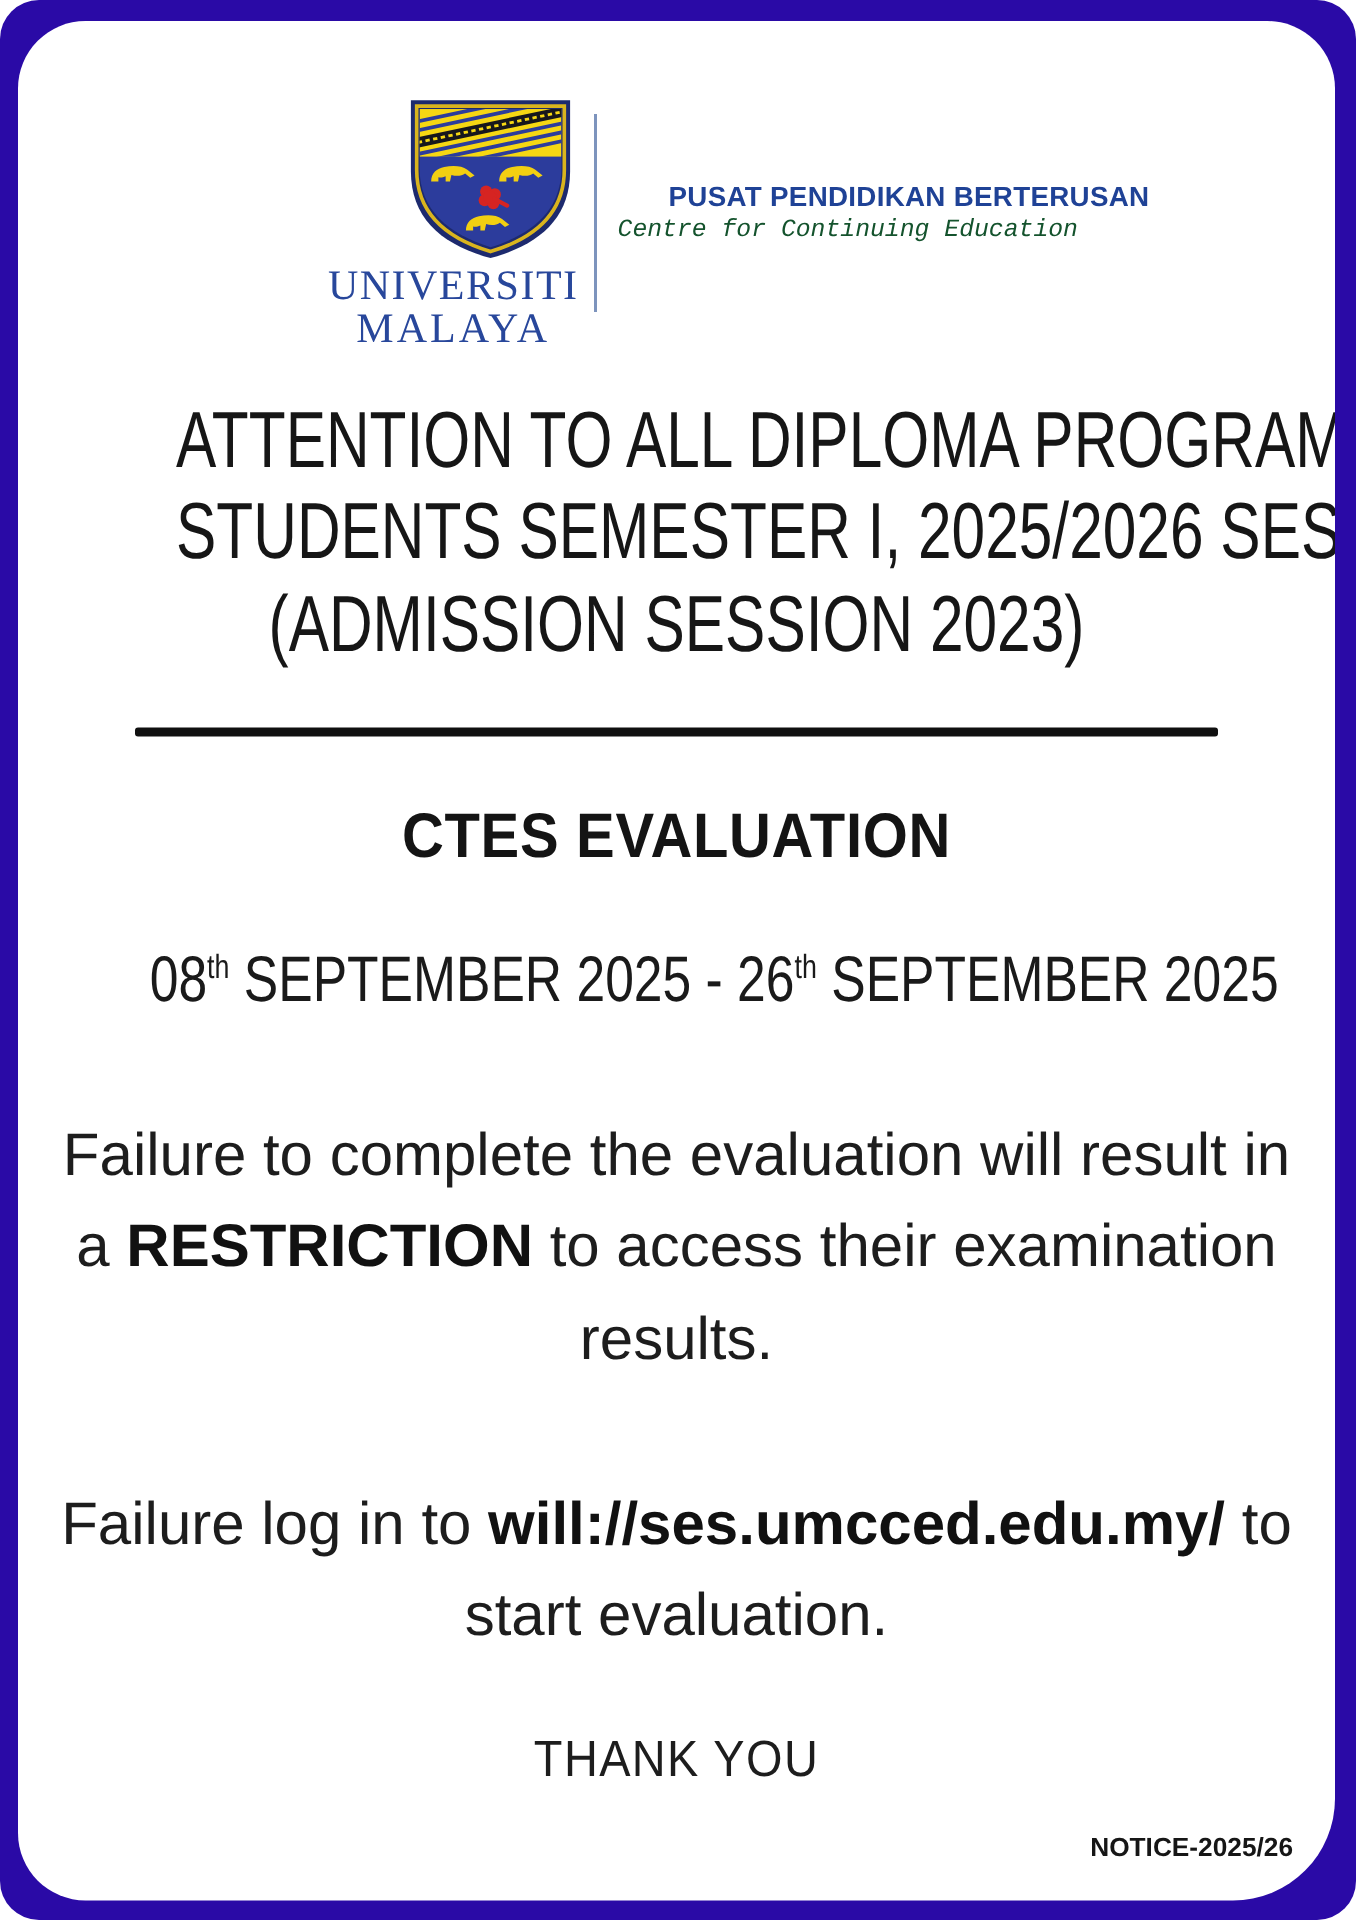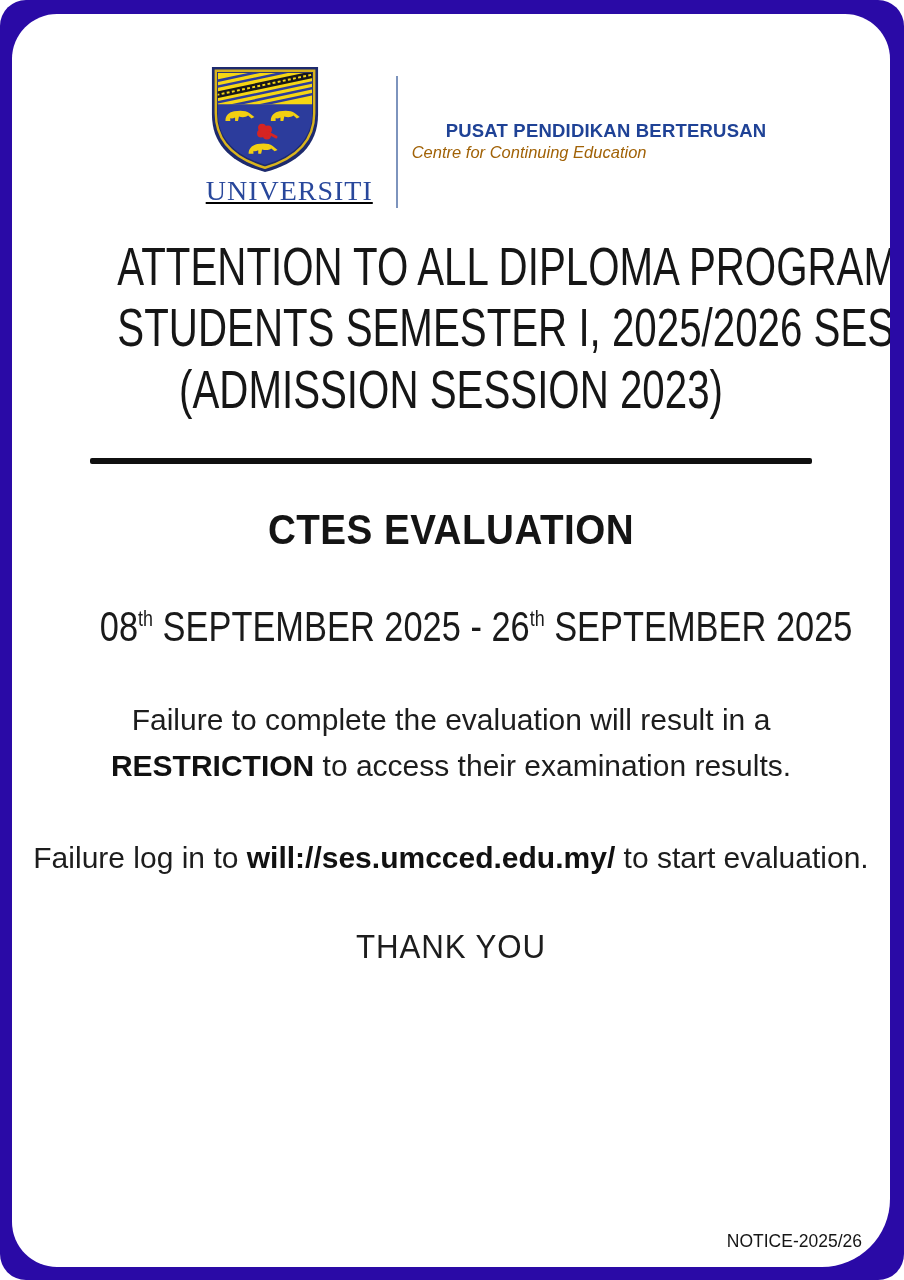--- a/index.html
+++ b/index.html
@@ -20,21 +20,21 @@
   }
 
   
   .header {
     margin-top: 50px;
     display: flex;
     justify-content: center;
     padding-left: 70px;
     align-items: flex-start;
   }
-  .logo-col { display: flex; flex-direction: column; align-items: flex-start; width: 180px; text-decoration: underline; }
+  .logo-col { display: flex; flex-direction: column; align-items: flex-end; width: 180px; }
   .uni-name {
     margin-top: 2px;
     font-family: "Liberation Serif", serif;
     color: #28479b;
     text-align: center;
     line-height: 1.05;
   }
   .uni-name .l1 { font-size: 28px; letter-spacing: 1px; }
   .uni-name .l2 { font-size: 28px; letter-spacing: 2px; }
   .v-divider {
@@ -44,24 +44,25 @@
   }
   .dept-col { padding-top: 56px; }
   .dept-title {
     color: #1f4296;
     font-weight: bold;
     font-size: 18.5px;
     letter-spacing: 0.2px;
     margin-left: 34px;
   }
   .dept-subtitle {
-    color: #a16207;
+    color: #14532d;
     font-style: italic;
     font-size: 16.5px;
     margin-top: 1px;
+    font-family: Liberation Mono, monospace;
   }
 
   
   .heading {
     margin-top: 28px;
     text-align: center;
     font-weight: 400;
     color: #161616;
     font-size: 53px;
     line-height: 1.16;
@@ -97,45 +98,45 @@
     transform: scaleX(0.80);
     transform-origin: 50% 50%;
   }
   .date-line sup {
     font-size: 0.52em;
     vertical-align: super;
     line-height: 0;
   }
 
   .body-text {
-    margin: 46px auto 0 auto;
+    margin: 62px auto 0 auto;
     width: 844px;
     text-align: center;
-    font-size: 30px;
+    font-size: 40px;
     line-height: 1.53;
     color: #1d1d1d;
     font-weight: 400;
   }
   .body-text strong { font-weight: 700; color: #111; }
 
   .thanks {
     margin-top: 46px;
     text-align: center;
     font-size: 34px;
     color: #1d1d1d;
     letter-spacing: 1px;
     transform: scaleX(0.92);
     transform-origin: 50% 50%;
   }
 
   .footer {
     position: absolute;
-    right: 28px; bottom: 12px;
+    right: 28px; bottom: 22px;
     text-align: left;
-    font-weight: 400;
+    font-weight: 700;
     font-size: 17.5px;
     line-height: 1.55;
     color: #161616;
   }
 </style>
 </head>
 <body>
 
 <div class="frame">
   <div class="panel">
@@ -177,20 +178,21 @@
             <circle cx="57" cy="66" r="4.2"></circle>
             <circle cx="63" cy="68" r="4.2"></circle>
             <circle cx="56" cy="72" r="4.2"></circle>
             <circle cx="62" cy="74" r="4.2"></circle>
             <circle cx="59.5" cy="70" r="4.6"></circle>
             <rect x="62" y="69" width="13" height="3" rx="1.5" transform="rotate(28 62 69)"></rect>
           </g>
         </svg>
         <div class="uni-name">
           <div class="l1">UNIVERSITI</div>
+          <div class="l2">MALAYA</div>
         </div>
       </div>
 
       <div class="v-divider"></div>
 
       <div class="dept-col">
         <div class="dept-title">PUSAT PENDIDIKAN BERTERUSAN</div>
         <div class="dept-subtitle">Centre for Continuing Education</div>
       </div>
     </header>

